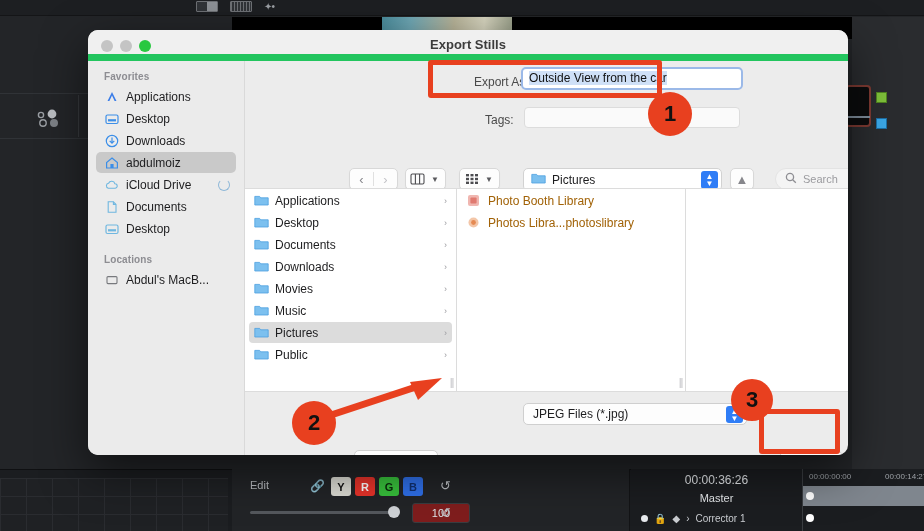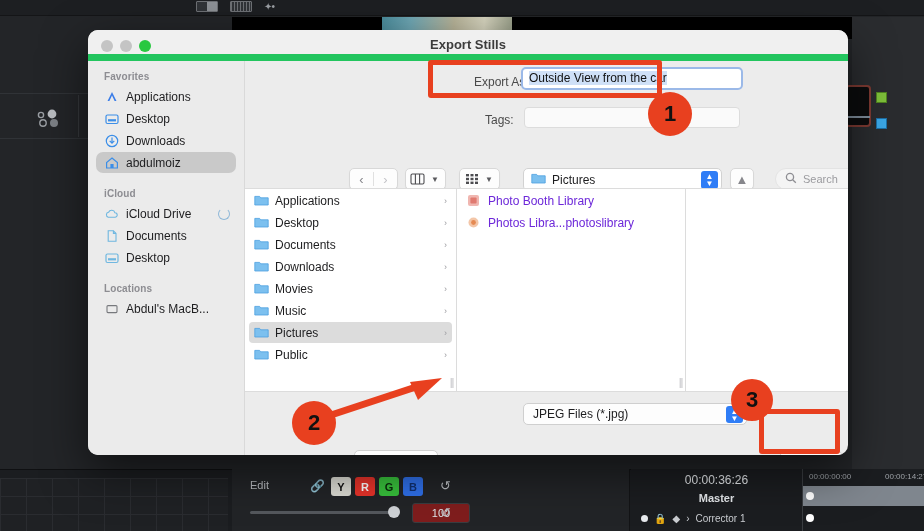--- a/index.html
+++ b/index.html
@@ -57,21 +57,21 @@
   .ep-chip{position:absolute; top:8px; width:20px; height:19px; border-radius:3px; font-size:11px; font-weight:bold;
     display:flex; align-items:center; justify-content:center; color:#111;}
   .ep-reset{position:absolute; top:9px; color:#b9bcc0; font-size:13px;}
   .ep-slider-track{position:absolute; left:18px; top:42px; width:148px; height:3px; background:#54585d; border-radius:2px;}
   .ep-slider-knob{position:absolute; left:156px; top:37px; width:12px; height:12px; border-radius:50%; background:#cfd2d6;}
   .ep-num{position:absolute; left:180px; top:34px; width:58px; height:20px; background:#7f1d1d; border:1px solid #3a3d41;
     border-radius:3px; color:#dfe2e6; font-size:11px; display:flex; align-items:center; justify-content:center;}
 
   .tl-panel{position:absolute; left:631px; top:469px; width:293px; height:62px; background:#1b1d20;}
   .tl-tc-main{position:absolute; left:0; top:4px; width:171px; text-align:center; color:#e4e7ea; font-size:12px;}
-  .tl-master{position:absolute; left:0; top:23px; width:171px; text-align:center; color:#e4e7ea; font-size:11px; font-weight:bold;}
+  .tl-master{position:absolute; left:0; top:23px; width:171px; text-align:center; color:#e4e7ea; font-size:11px; font-weight:normal;}
   .tl-row3{position:absolute; left:0; top:44px; width:171px; display:flex; align-items:center; gap:6px; padding-left:10px; color:#c9ccd0; font-size:10px;}
   .tl-dot{width:7px;height:7px;border-radius:50%;background:#e8ebee;display:inline-block;}
   .tl-ruler{position:absolute; left:171px; top:0; width:122px; height:62px; border-left:1px solid #3a3d41;}
   .tl-tc{position:absolute; top:3px; color:#9ea2a7; font-size:8px;}
   .tl-trackA{position:absolute; left:172px; top:17px; width:121px; height:20px; background:#7f868e;}
   .tl-trackB{position:absolute; left:172px; top:41px; width:121px; height:18px; background:#1b1d20;}
   .tl-kdot{position:absolute; width:8px; height:8px; border-radius:50%; background:#fff;}
 
   
   #export-dialog {
@@ -95,21 +95,21 @@
   
   .dlg-sidebar{
     position:absolute; left:0; top:31px; width:157px; height:394px;
     background:#ebebeb; border-right:1px solid #d9d9d9;
   }
   .sb-head{ font-size:10px; color:#8d8d92; font-weight:bold; padding:10px 0 3px 16px; letter-spacing:.1px;}
   .sb-item{
     display:flex; align-items:center; gap:7px; height:21px; margin:1px 8px; padding-left:8px;
     border-radius:5px; font-size:12px; color:#1d1d1f; white-space:nowrap;
   }
-  .sb-item.selected{ background:#c9c9c9;border-radius:7px; }
+  .sb-item.selected{ background:#c9c9c9; }
   .sb-ic{ width:15px; height:15px; flex:0 0 15px; display:flex; align-items:center; justify-content:center; color:#3b8ee8; }
   .sb-ic svg{ display:block; }
   .sb-spin{ margin-left:auto; margin-right:6px; width:12px; height:12px; border:1.4px solid #8fb8d8; border-radius:50%; border-top-color:transparent;}
 
   
   .row-name{ position:absolute; left:157px; top:31px; width:603px; height:44px; }
   .row-tags{ position:absolute; left:157px; top:75px; width:603px; height:35px; }
   .fld-label{ position:absolute; right:auto; font-size:12px; color:#4a4a4a; }
   .name-label{ left:229px; top:14px; }
   .tags-label{ left:240px; top:8px; }
@@ -163,21 +163,21 @@
   .col1{ left:0; width:212px; border-right:1px solid #dcdcdc; }
   .col2{ left:213px; width:228px; border-right:1px solid #dcdcdc; }
   .col3{ left:442px; width:161px; }
   .frow{
     display:flex; align-items:center; gap:6px; height:21px; margin:1px 4px; padding:0 5px;
     border-radius:4px; font-size:12px; color:#1d1d1f; white-space:nowrap;
   }
   .frow.selected{ background:#dcdcdc; }
   .frow .arrow{ margin-left:auto; color:#9a9a9e; font-size:9px; }
   .fic{ width:15px; height:13px; flex:0 0 15px; }
-  .frow.dim{ color:#6d28d9; }
+  .frow.dim{ color:#a16207; }
   .resize-h{ position:absolute; bottom:0; width:9px; height:19px; color:#c0c0c4; font-size:11px;
              text-align:center; line-height:19px; letter-spacing:-1px;}
 
   
   .format-row{ position:absolute; left:157px; top:361px; width:603px; height:44px; border-top:1px solid #dcdcdc; }
   .format-popup{
     position:absolute; left:278px; top:11px; width:224px; height:22px;
     background:#fdfdfd; border:1px solid #cfcfcf; border-radius:5px;
     display:flex; align-items:center; padding-left:9px; font-size:12px; color:#1d1d1f;
   }
@@ -323,21 +323,20 @@
       <div class="sb-item selected">
         <span class="sb-ic">
           <svg width="14" height="14" viewBox="0 0 14 14">
               <path d="M7 2 L12.4 6.6 V12 H1.6 V6.6 Z" fill="none" stroke="#3b8ee8" stroke-width="1.2"></path>
               <rect x="5.4" y="8" width="3.2" height="4" fill="#3b8ee8"></rect>
             </svg>
         </span>
         <span>abdulmoiz</span>
       </div>
 
-      <div class="sb-head" style="padding-top:14px;">iCloud</div>
       <div class="sb-item">
         <span class="sb-ic">
           <svg width="14" height="14" viewBox="0 0 14 14">
               <path d="M3.3 10.2 a2.5 2.5 0 0 1 .3 -4.9 a3.3 3.3 0 0 1 6.3 .5 a2.2 2.2 0 0 1 .2 4.4 Z" fill="none" stroke="#6fb7e0" stroke-width="1.1"></path>
             </svg>
         </span>
         <span>iCloud Drive</span>
         <span class="sb-spin"></span>
       </div>
       <div class="sb-item">

